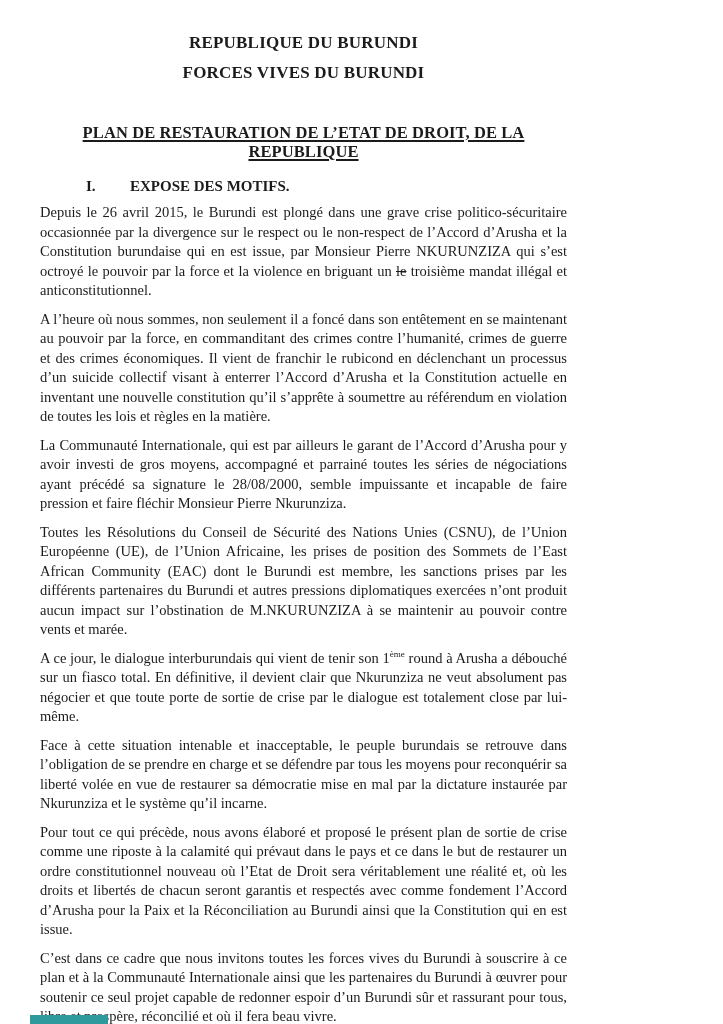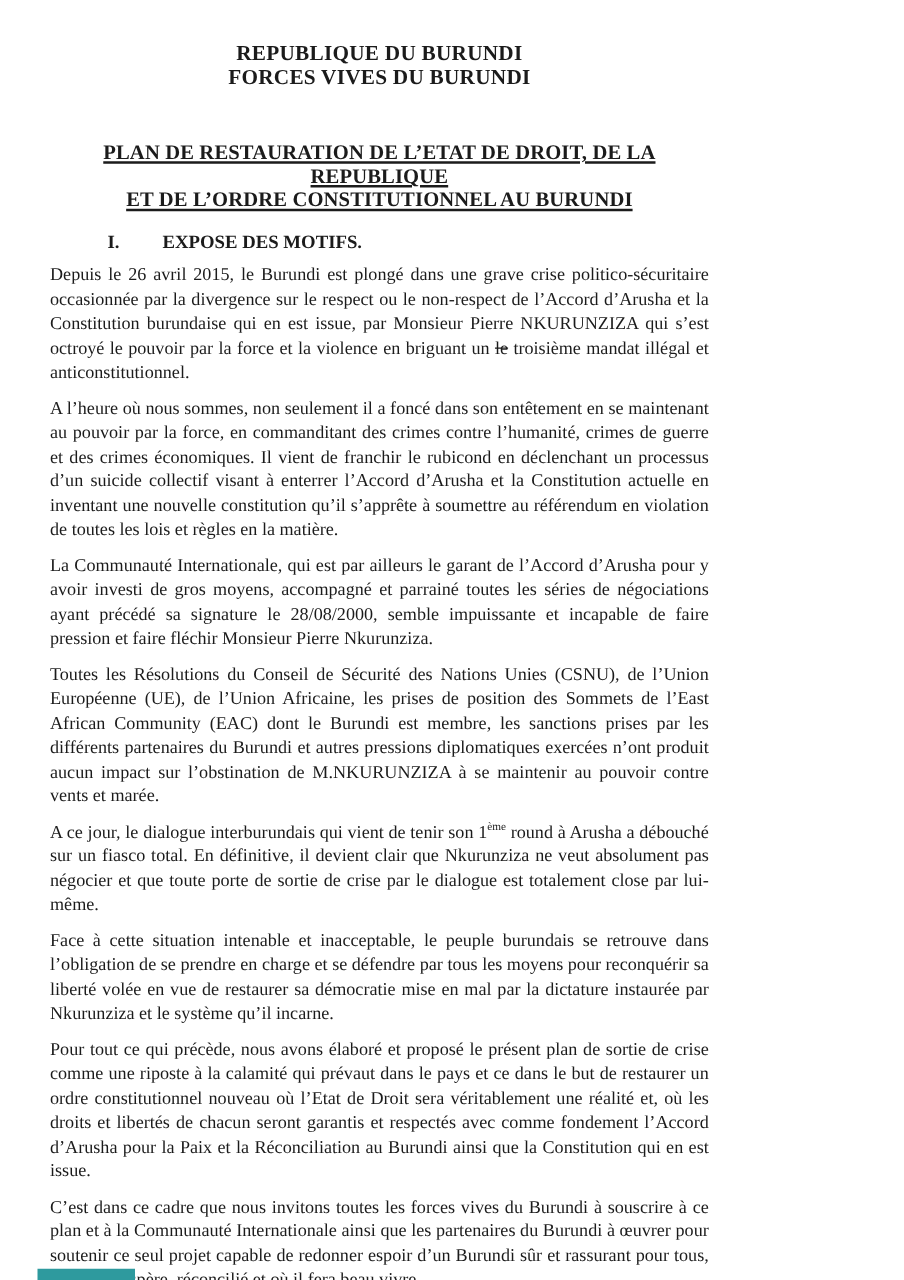--- a/index.html
+++ b/index.html
@@ -19,21 +19,21 @@
     padding: 33px 37px 0 40px;
   }
   
   .org-header { text-align: center; }
   .org-line {
     font-weight: bold;
     font-size: 17px;
     letter-spacing: 0.2px;
     line-height: 19px;
   }
-  .org-line + .org-line { }
+  .org-line + .org-line { margin-top: 11px; }
   
   .doc-title {
     margin-top: 41px;
     text-align: center;
     font-weight: bold;
     font-size: 16.5px;
     line-height: 19px;
     letter-spacing: 0.1px;
   }
   .doc-title .title-line {
@@ -82,21 +82,20 @@
 
 <div class="page">
 
   <div class="org-header">
     <div class="org-line">REPUBLIQUE DU BURUNDI</div>
     <div class="org-line">FORCES VIVES DU BURUNDI</div>
   </div>
 
   <div class="doc-title">
     <div class="title-line">PLAN DE RESTAURATION DE L’ETAT DE DROIT, DE LA REPUBLIQUE</div>
-    <div class="title-line">ET DE L’ORDRE CONSTITUTIONNEL AU BURUNDI</div>
   </div>
 
   <div class="section-heading">
     <span class="section-number">I.</span>
     <span class="section-title">EXPOSE DES MOTIFS.</span>
   </div>
 
   <div class="body-text">
 
     <p class="para"><span>Depuis le 26 avril 2015, le Burundi est plongé dans une grave crise politico-sécuritaire occasionnée par la divergence sur le respect ou le non-respect de l’Accord d’Arusha et la Constitution burundaise qui en est issue, par Monsieur Pierre NKURUNZIZA qui s’est octroyé le pouvoir par la force et la violence en briguant un </span><span class="strike">le</span><span> troisième mandat illégal et anticonstitutionnel.</span></p>

